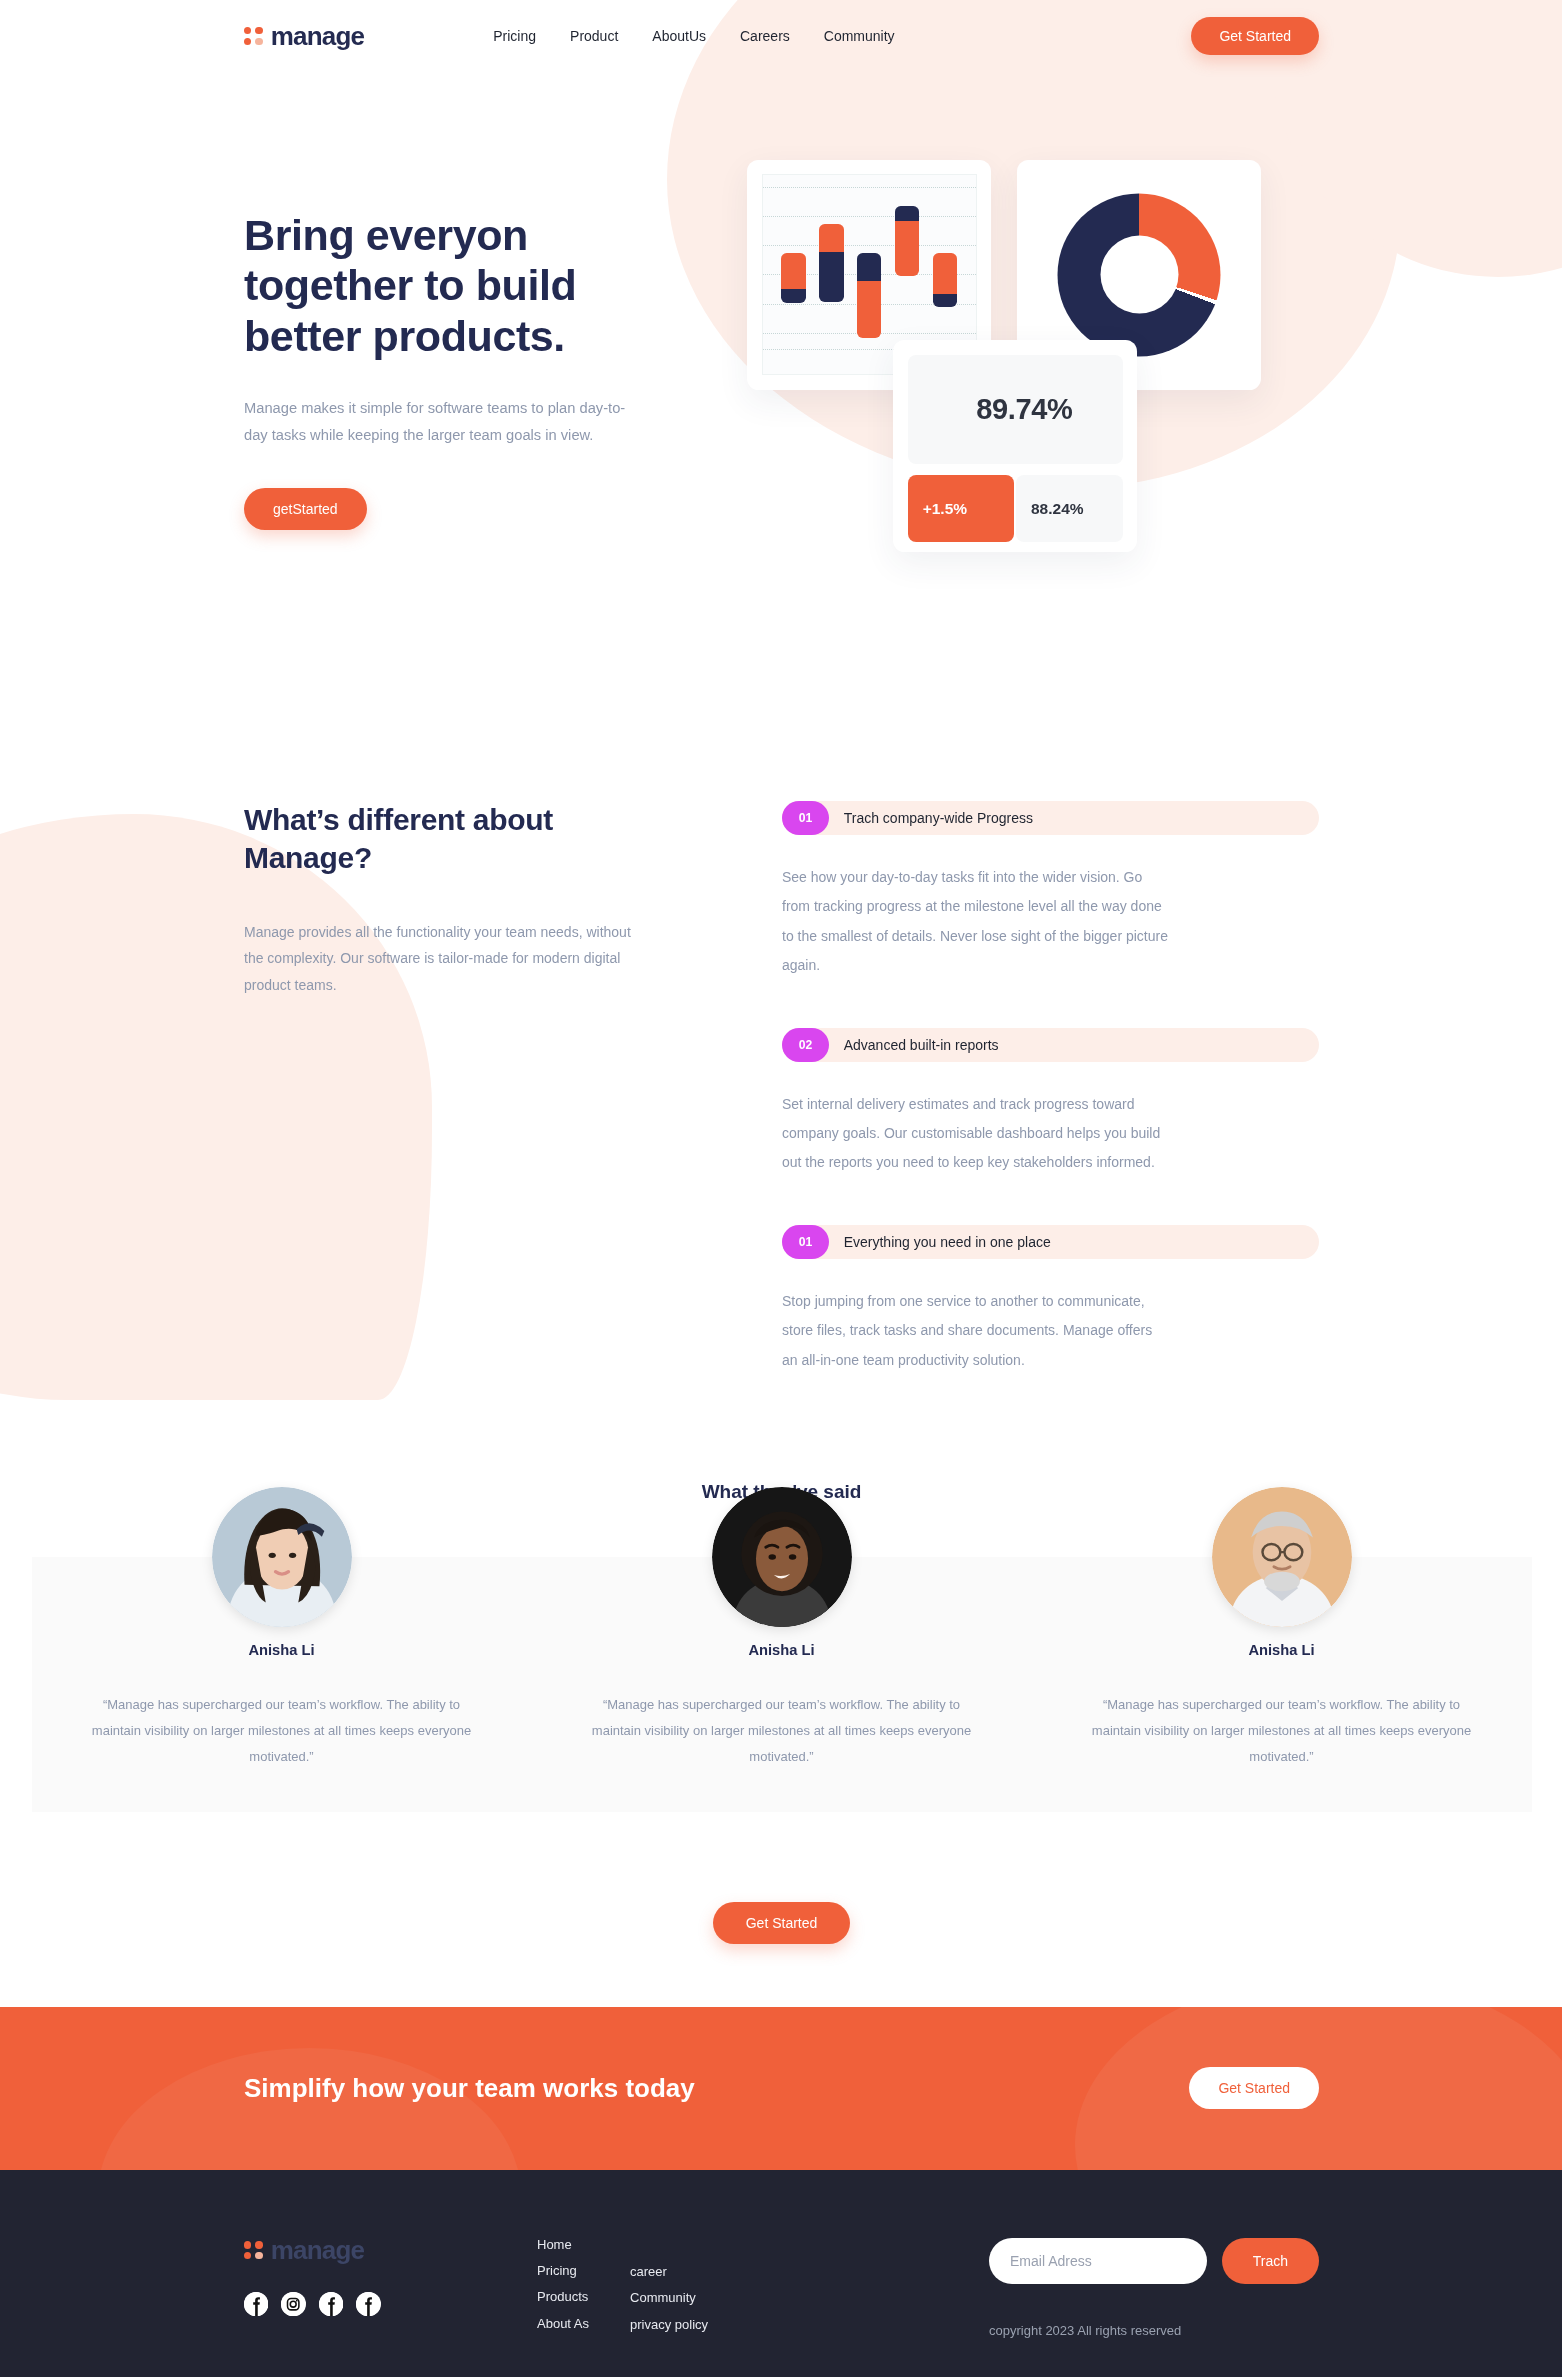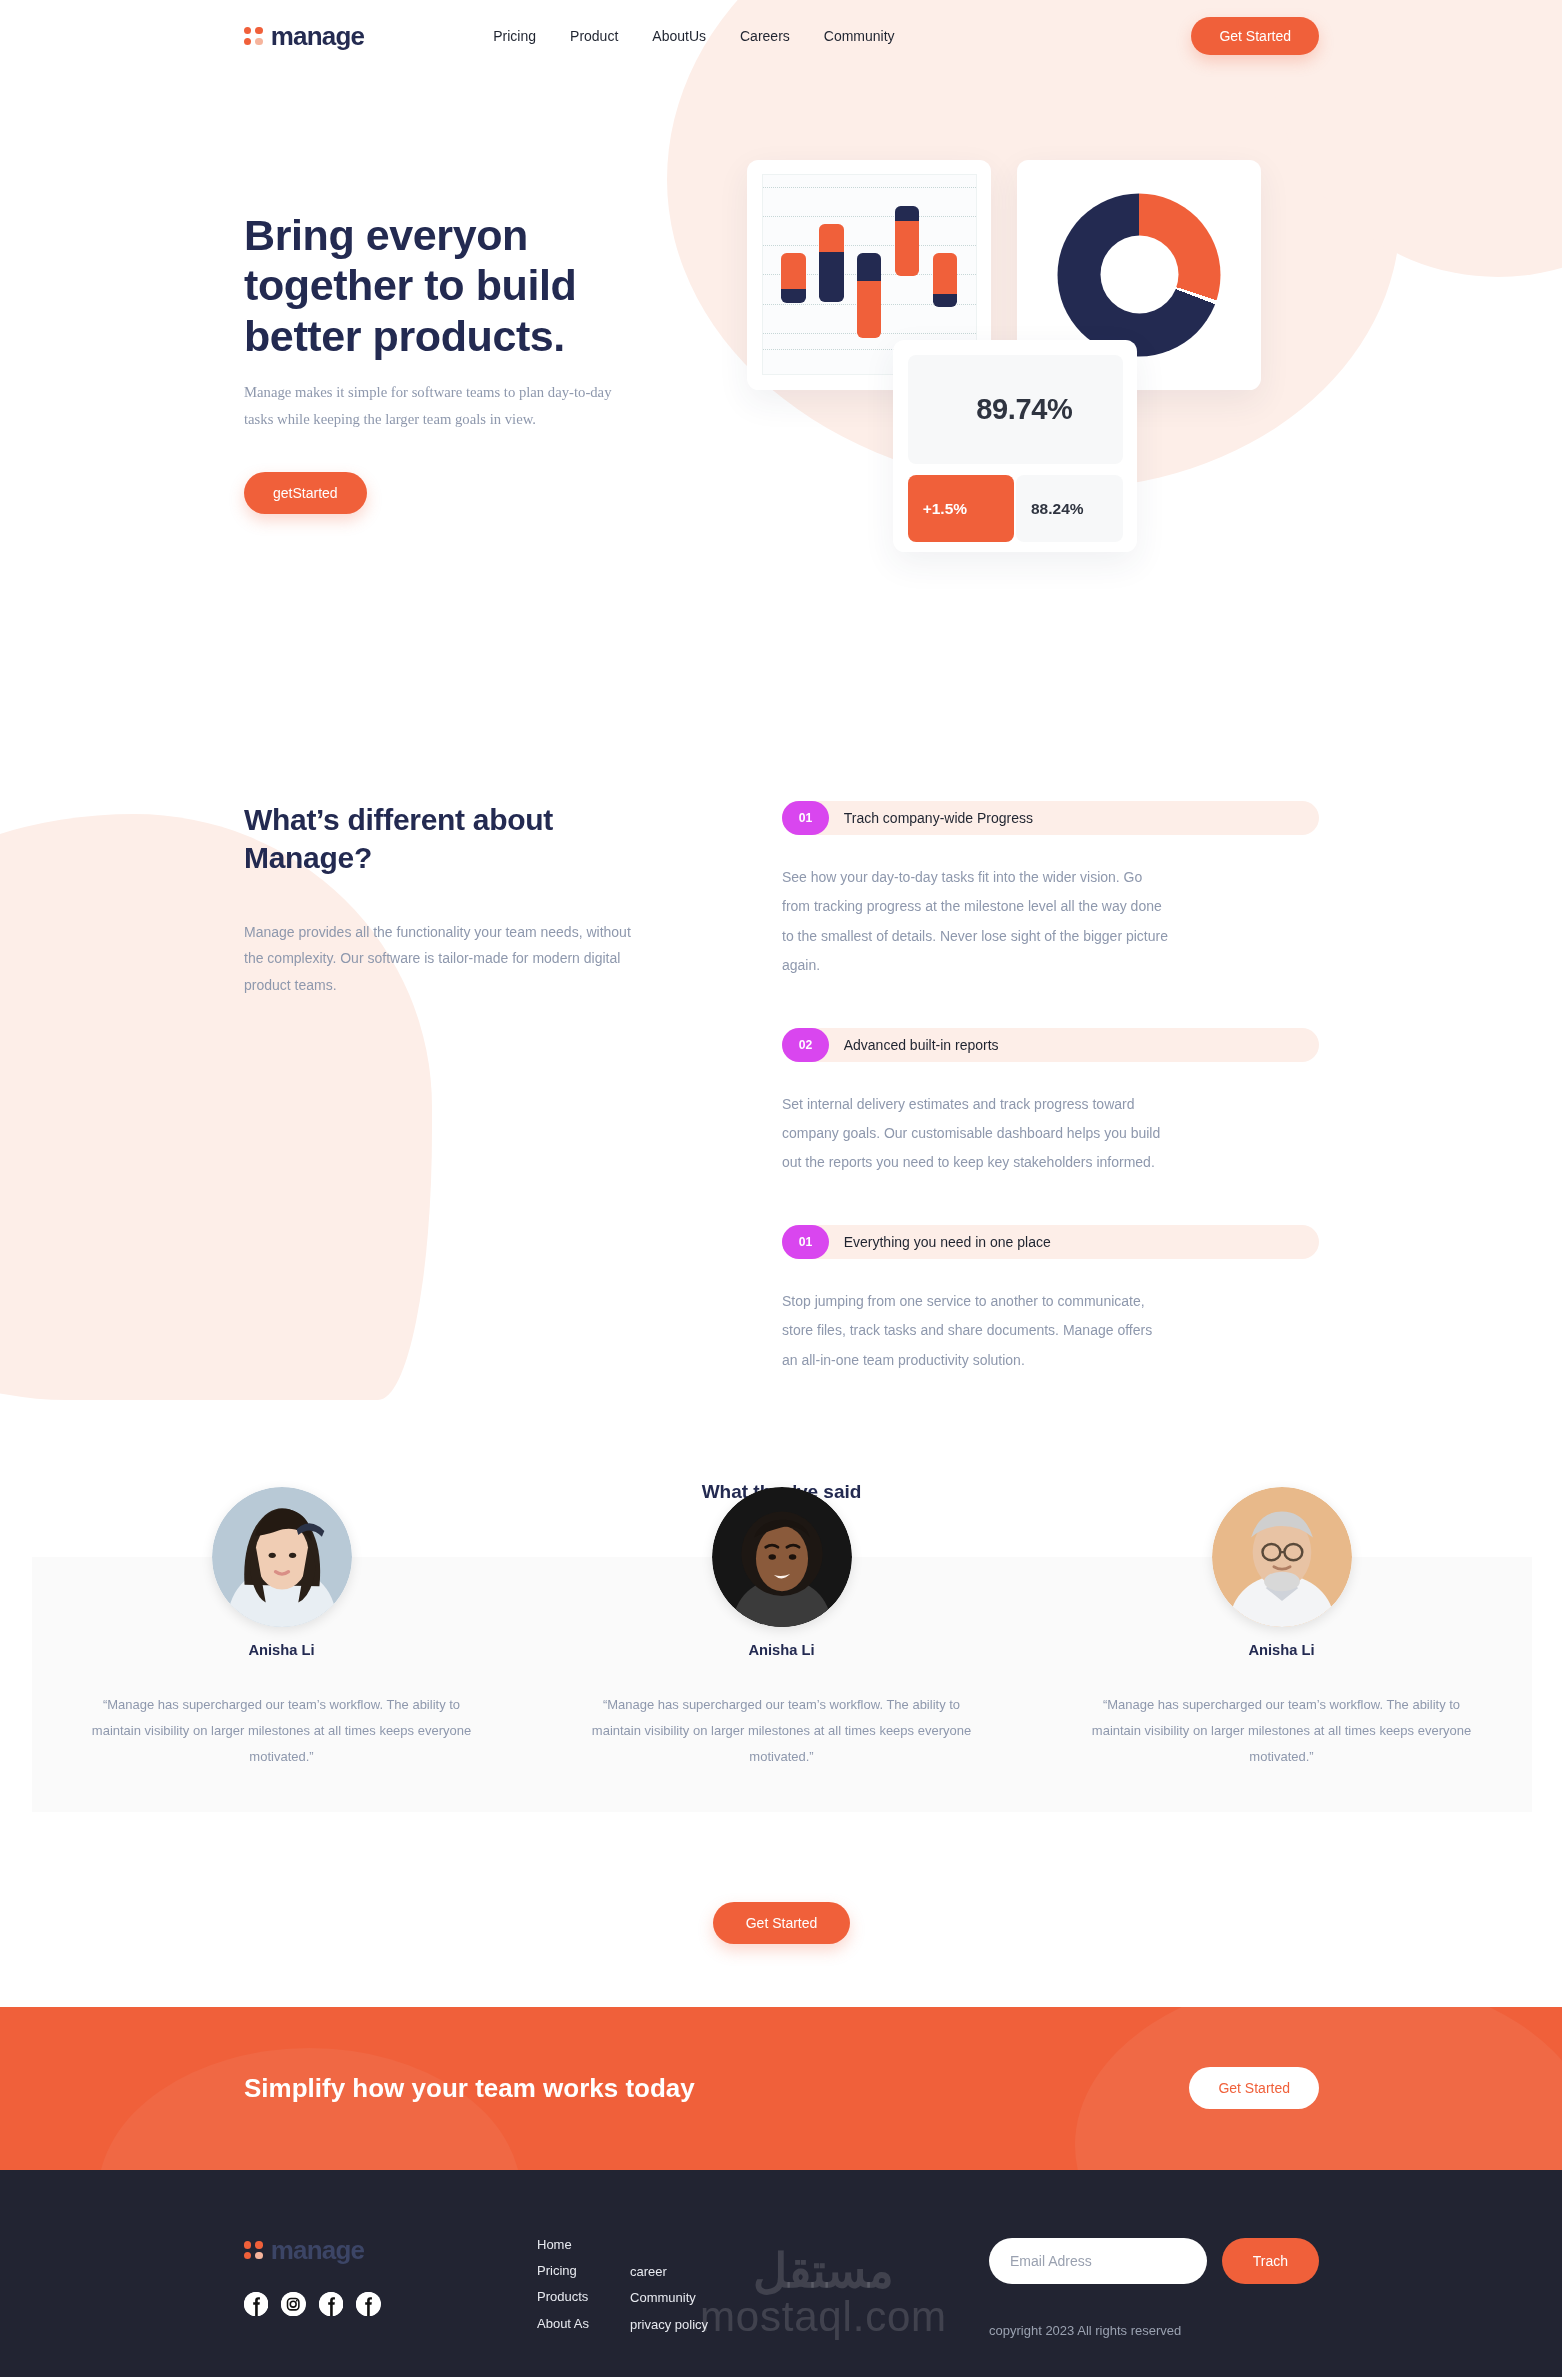--- a/index.html
+++ b/index.html
@@ -60,21 +60,21 @@
   .header-cta { margin-left:auto; }
 
   
   .hero { position:relative; z-index:3; display:flex; padding:73px 244px 0 244px; }
   .hero-left { width:456px; padding-top:65px; }
   .hero-title {
     font-size:43px; line-height:1.17; font-weight:700; color:#232a51;
     letter-spacing:-0.4px;
   }
   .hero-sub {
-    margin-top:18px; font-size:14.7px; line-height:1.85; color:#8e98ad; width:383px;font-family:Liberation Serif, serif;
+    margin-top:34px; font-size:14.7px; line-height:1.85; color:#8e98ad; width:383px;
   }
   .hero-btn { margin-top:39px; padding:13px 29px; font-size:14px; }
 
   .hero-right { position:relative; flex:1; height:537px; margin-left:16.3px; }
 
   .card { background:#fff; border-radius:11.4px; box-shadow:0 11.4px 33px rgba(40,50,90,0.07); }
 
   .chart-card { position:absolute; left:31px; top:14.7px; width:244px; height:230px; padding:14.7px; }
   .chart-inner { width:100%; height:100%; background:#fbfcfd; border:0.8px solid #eef3f3; position:relative; overflow:hidden; }
   .grid-line { position:absolute; left:0; right:0; height:0; border-top:0.8px dotted #c7d7d7; }
@@ -449,19 +449,15 @@
 
     <div class="foot-form">
       <div class="form-row">
         <input class="email-input" type="text" placeholder="Email Adress" style="">
         <button class="btn submit-btn">Trach</button>
       </div>
       <div class="copyright">copyright 2023 All rights reserved</div>
     </div>
   </footer>
 
-  <div class="watermark">
-    <div>مستقل</div>
-    <div class="sub">mostaql.com</div>
-  </div>
 
 </div>
 
 
 </body></html>

